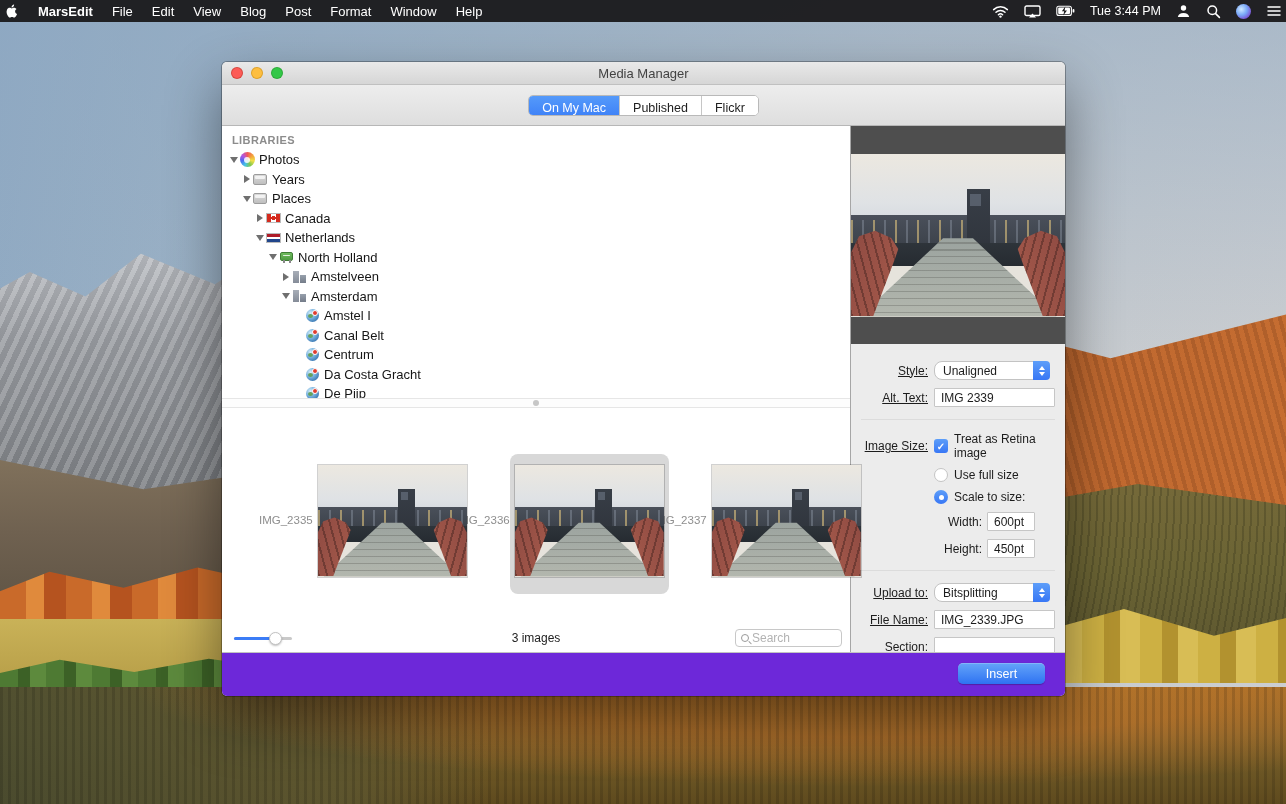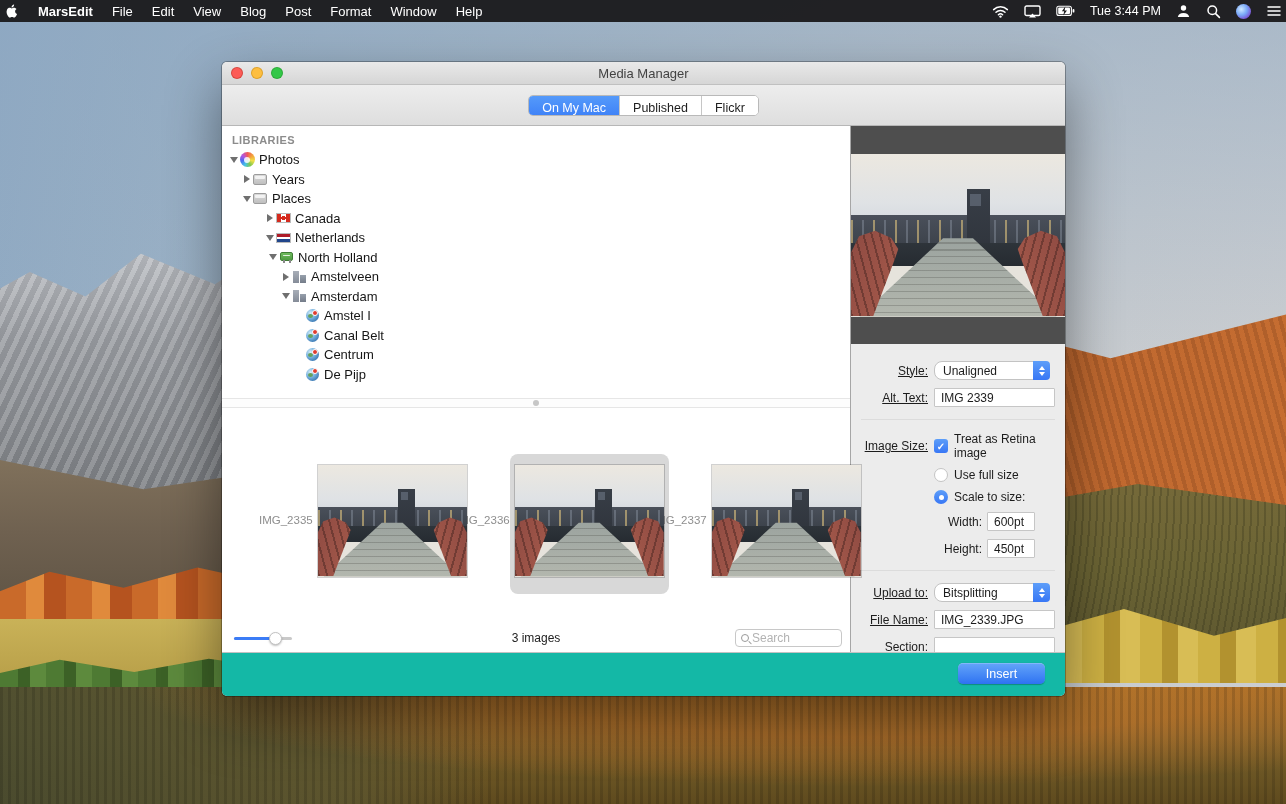--- a/index.html
+++ b/index.html
@@ -89,21 +89,21 @@
   .left-pane { width:628px; flex:none; display:flex; flex-direction:column; background:#fff; }
 
   
   .tree { height:272px; flex:none; padding-top:6px; overflow:hidden; }
   .tree-header { font-size:11px; font-weight:bold; color:#8c8c8c; letter-spacing:.4px; padding:2px 0 4px 10px; }
   .trow { height:19.5px; display:flex; align-items:center; font-size:13px; color:#161616; cursor:default; }
   .trow .disc { width:11px; flex:none; display:flex; align-items:center; justify-content:center; }
   .tri-r { width:0; height:0; border-left:6px solid #6f6f6f; border-top:4px solid transparent; border-bottom:4px solid transparent; }
   .tri-d { width:0; height:0; border-top:6px solid #6f6f6f; border-left:4px solid transparent; border-right:4px solid transparent; }
   .trow .ticon { width:16px; height:15px; flex:none; margin-right:4px; display:flex; align-items:center; justify-content:center; }
-  .d0{padding-left:6px;} .d1{padding-left:19px;} .d2{padding-left:42px;} .d3{padding-left:45px;} .d4{padding-left:58px;} .d5{padding-left:71px;}
+  .d0{padding-left:6px;} .d1{padding-left:19px;} .d2{padding-left:32px;} .d3{padding-left:45px;} .d4{padding-left:58px;} .d5{padding-left:71px;}
 
   .ic-photos { width:15px; height:15px; border-radius:50%;
      background:conic-gradient(#f25a5a,#f2a23c,#f2e049,#7fc84e,#45c3e8,#4a6cf0,#b455e0,#f25a5a); position:relative; }
   .ic-photos::after { content:""; position:absolute; left:4.5px; top:4.5px; width:6px; height:6px; border-radius:50%; background:rgba(255,255,255,.85); }
   .ic-album { width:14px; height:11px; border-radius:2px; background:linear-gradient(#dadada,#bfbfbf); border:1px solid #9c9c9c; position:relative; }
   .ic-album::after { content:""; position:absolute; left:1px; top:1px; right:1px; height:3px; background:rgba(255,255,255,.7); border-radius:1px; }
   .ic-ca { width:15px; height:10px; border:0.5px solid #bbb;
      background:linear-gradient(90deg,#d52b1e 0 27%,#fff 27% 73%,#d52b1e 73%), radial-gradient(circle at 50% 50%, #d52b1e 0 2.2px, transparent 2.3px); background-blend-mode:normal;
      background-image:radial-gradient(circle at 50% 50%, #d52b1e 0 2.2px, transparent 2.3px), linear-gradient(90deg,#d52b1e 0 27%,#fff 27% 73%,#d52b1e 73%); }
   .ic-nl { width:15px; height:10px; border:0.5px solid #bbb;
@@ -196,21 +196,21 @@
      display:flex; align-items:center; justify-content:center; color:#fff; font-size:10px; font-weight:bold; cursor:pointer; }
   .radio { width:14px; height:14px; flex:none; border-radius:50%; background:#fff; border:1px solid #c4c4c4; cursor:pointer; position:relative; }
   .radio.on { background:linear-gradient(#5d9ef9,#3877f5); border:none; }
   .radio.on::after { content:""; position:absolute; left:4.5px; top:4.5px; width:5px; height:5px; border-radius:50%; background:#fff; }
   .dimrow { display:flex; align-items:center; margin:0 10px 8px 0; }
   .dimrow .dlabel { width:131px; flex:none; text-align:right; margin-right:5px; }
   .dimrow .dfield { width:48px; }
   .note { margin-left:84px; width:122px; font-size:11px; color:#9e9e9e; line-height:1.35; margin-top:2px; }
 
   
-  .footer { height:44px; flex:none; background:#14b8a6; border-top:1px solid #c2c2c2; border-radius:0 0 5px 5px; position:relative; }
+  .footer { height:44px; flex:none; background:#6d28d9; border-top:1px solid #c2c2c2; border-radius:0 0 5px 5px; position:relative; }
   .insert-btn { position:absolute; right:20px; top:10px; width:87px; height:21px; border-radius:5px;
      background:linear-gradient(#64a5f9,#2e72f2); color:#fff; font-size:12.5px; display:flex; align-items:center; justify-content:center;
      box-shadow:inset 0 0.5px 0 rgba(255,255,255,.4), 0 0.5px 1px rgba(0,0,0,.25); cursor:pointer; }
 </style>
 </head>
 <body>
 
 <div class="desktop">
   <div class="wp wp-sky"></div>
   <div class="wp wp-sky2"></div>
@@ -408,20 +408,27 @@
           <span class="ticon">
               <span class="ic-globe"></span>
             </span>
           <span>Centrum</span>
         </div>
         <div class="trow d5">
           <span class="disc"></span>
           <span class="ticon">
               <span class="ic-globe"></span>
             </span>
+          <span>Da Costa Gracht</span>
+        </div>
+        <div class="trow d5">
+          <span class="disc"></span>
+          <span class="ticon">
+              <span class="ic-globe"></span>
+            </span>
           <span>De Pijp</span>
         </div>
       </div>
 
       <div class="splitter">
           <span class="dot"></span>
         </div>
 
       <div class="grid">
         <div class="cell">

